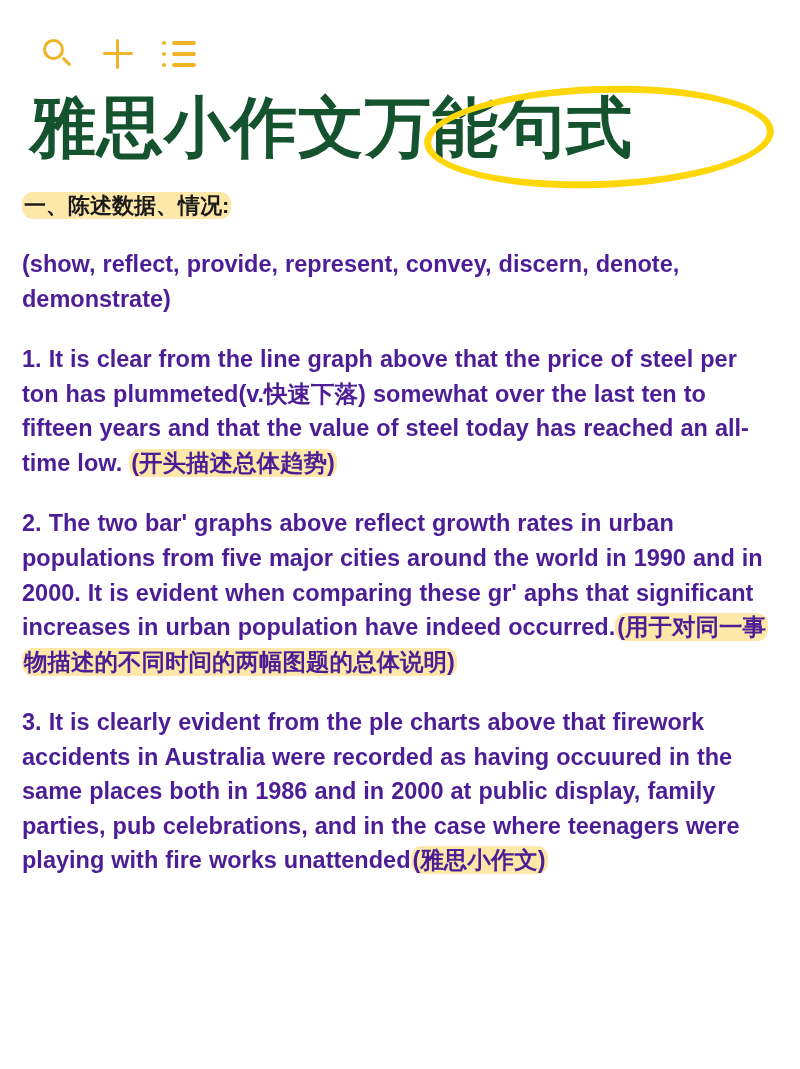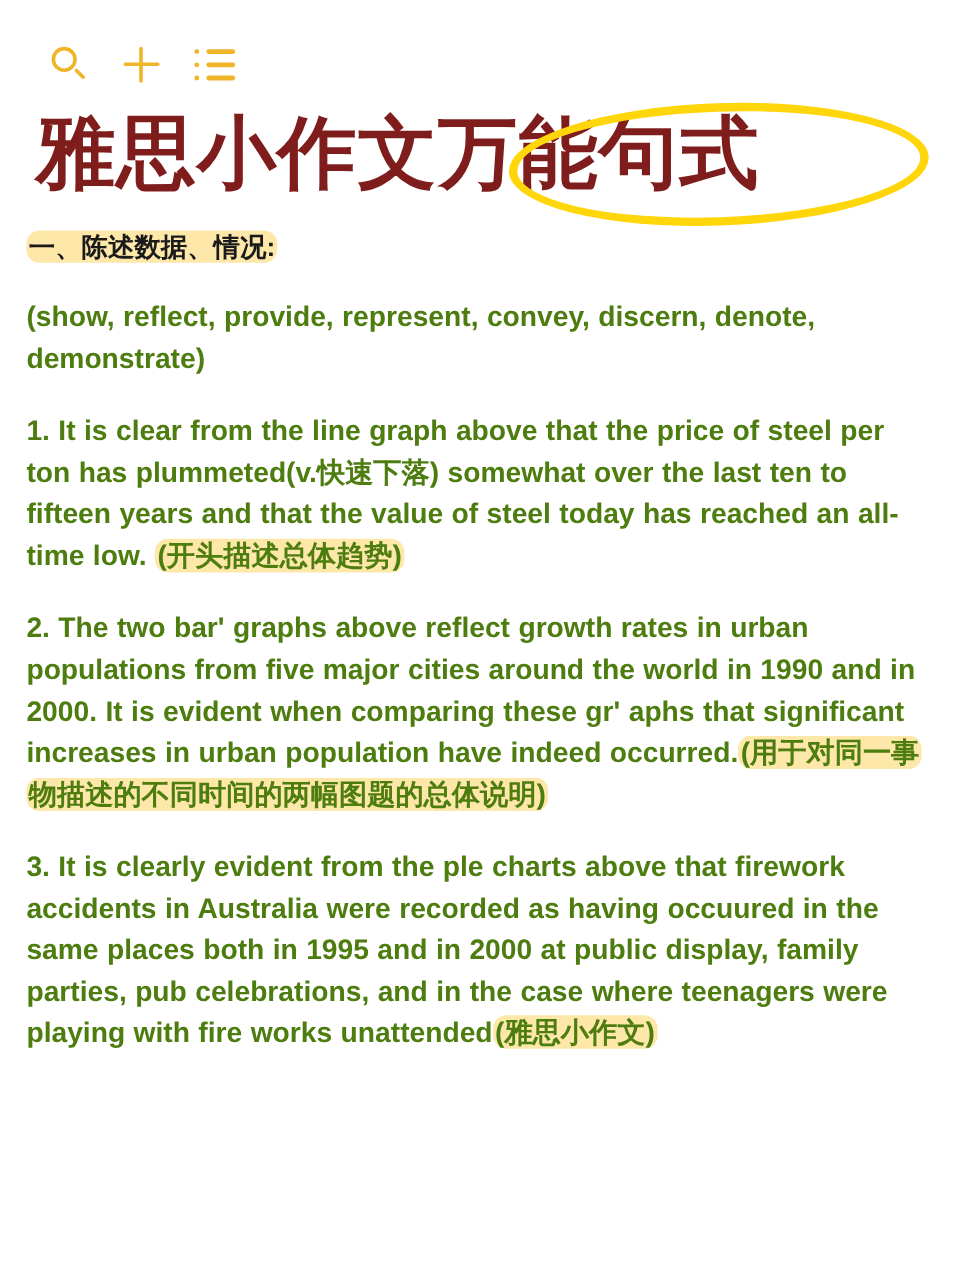--- a/index.html
+++ b/index.html
@@ -142,21 +142,21 @@
   
   .title-wrap {
     position: relative;
     margin: 22px 0 0 0;
     padding: 0 30px;
     box-sizing: border-box;
   }
   .big-title {
     font-size: 66px;
     font-weight: bold;
-    color: #7f1d1d;
+    color: #14532d;
     letter-spacing: 1px;
     line-height: 1.08;
     white-space: nowrap;
   }
   .title-circle {
     position: absolute;
     left: 424px;
     top: -6px;
     width: 350px;
     height: 102px;
@@ -169,21 +169,21 @@
 
   
   .content {
     padding: 28px 22px 0 22px;
     box-sizing: border-box;
   }
   .para {
     font-size: 23.5px;
     line-height: 1.47;
     font-weight: bold;
-    color: #4d7c0f;
+    color: #4c1d95;
     margin: 0 0 26px 0;
     word-spacing: 0.5px;
   }
   .section-head {
     font-size: 22px;
     font-weight: bold;
     margin: 0 0 26px 0;
   }
   .hl {
     background: #fde7a9;
@@ -236,16 +236,16 @@
     <span class="plain">It is clear from the line graph above that the price of steel per ton has plummeted(v.快速下落) somewhat over the last ten to fifteen years and that the value of steel today has reached an all-time low. </span><span class="hl">(开头描述总体趋势)</span>
   </div>
 
   <div class="para">
     <span class="plain">2.</span>
     <span class="plain">The two bar' graphs above reflect growth rates in urban populations from five major cities around the world in 1990 and in 2000. It is evident when comparing these gr' aphs that significant increases in urban population have indeed occurred.</span><span class="hl">(用于对同一事物描述的不同时间的两幅图题的总体说明)</span>
   </div>
 
   <div class="para">
     <span class="plain">3.</span>
-    <span class="plain">It is clearly evident from the ple charts above that firework accidents in Australia were recorded as having occuured in the same places both in 1995 and in 2000 at public display, family parties, pub celebrations, and in the case where teenagers were playing with fire works unattended</span><span class="hl">(雅思小作文)</span>
+    <span class="plain">It is clearly evident from the ple charts above that firework accidents in Australia were recorded as having occuured in the same places both in 1986 and in 2000 at public display, family parties, pub celebrations, and in the case where teenagers were playing with fire works unattended</span><span class="hl">(雅思小作文)</span>
   </div>
 
 </div>
 
 </body></html>

